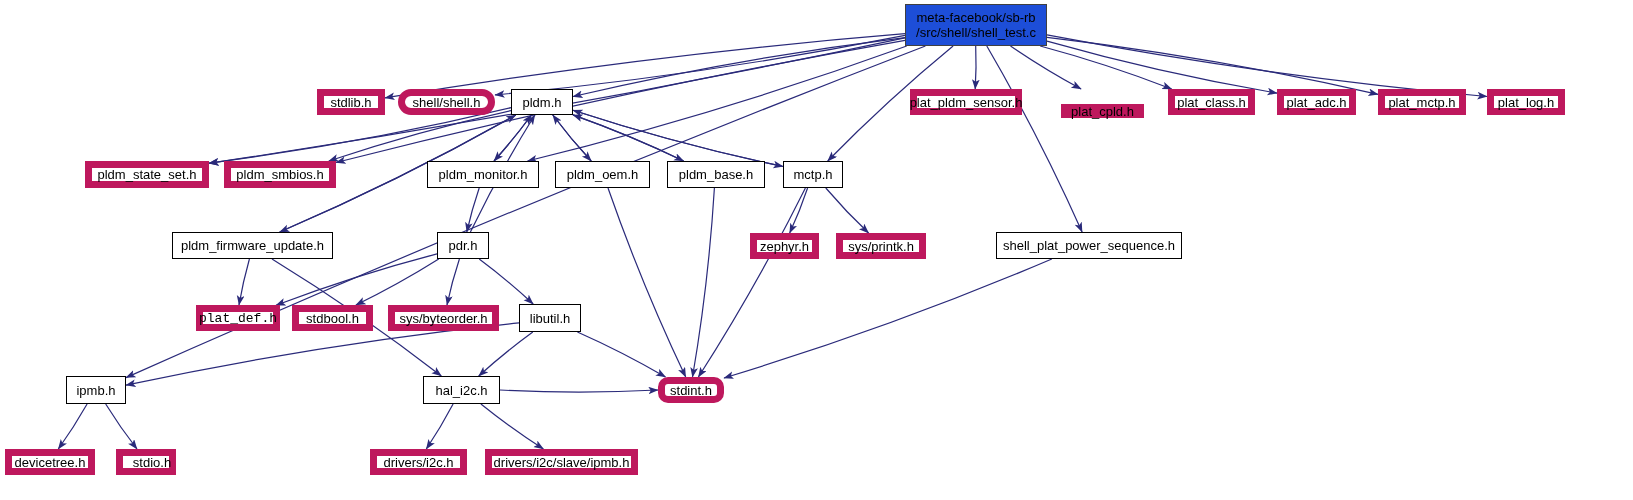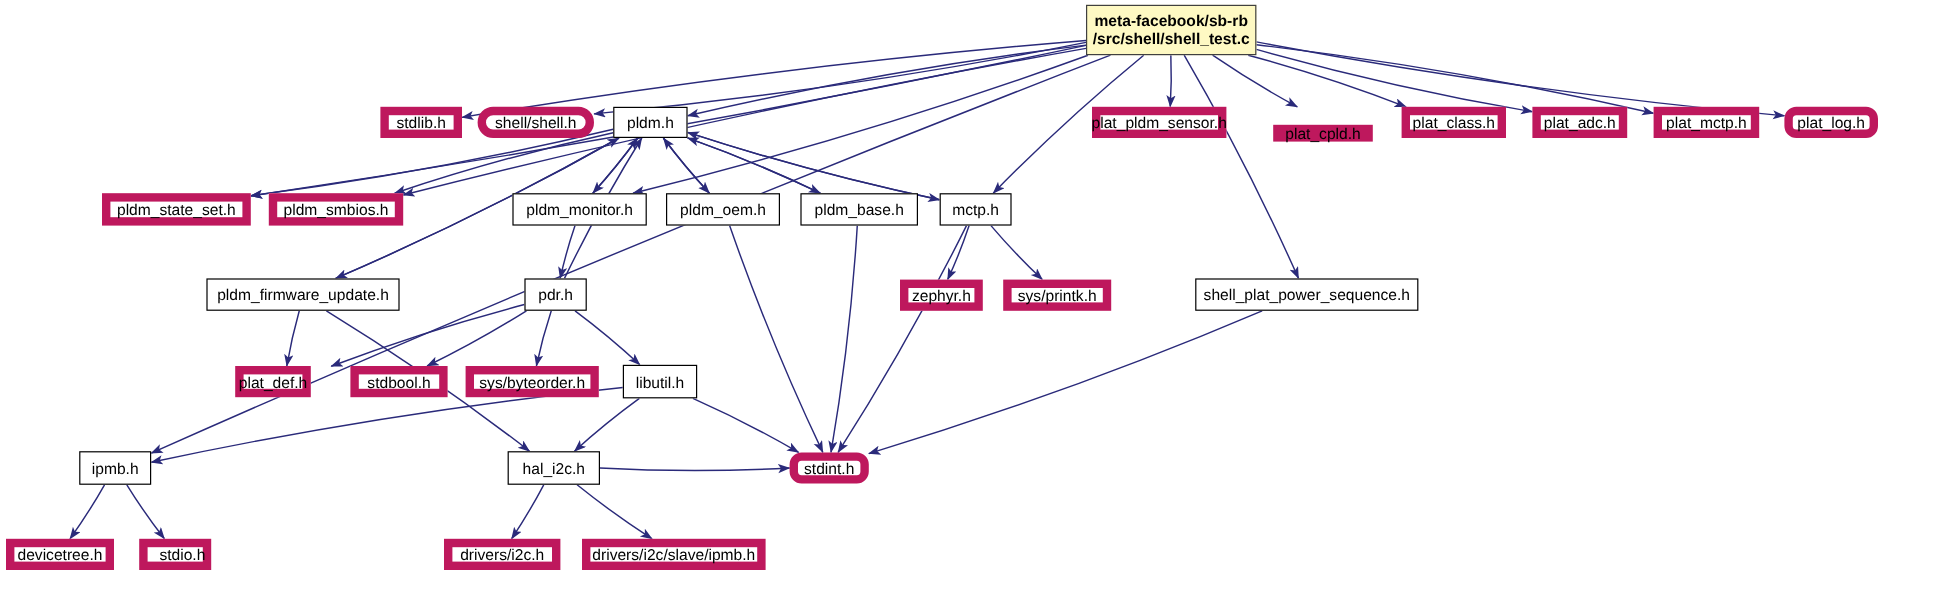--- a/index.html
+++ b/index.html
@@ -39,23 +39,22 @@
     white-space: nowrap;
     z-index: 2;
   }
   .node.hdr {
     border: 7px solid #be185d;
   }
   .node.bold {
     border: 1.6px solid #000000;
   }
   .node.root {
-    background: #fef9c3;
+    background: #1d4ed8;
     border: 1.6px solid #404040;
-    font-weight: bold;
   }
   .node .ln { display: block; }
 </style>
 </head>
 <body>
 
 <div id="graph-root">
   <svg id="edges" xmlns="http://www.w3.org/2000/svg">
     <defs>
       <marker id="ah" markerWidth="9" markerHeight="9" refX="8" refY="3.2" orient="auto" markerUnits="strokeWidth">
@@ -136,21 +135,21 @@
       </div>
       <div class="node hdr" style="left: 1168px; top: 89px; width: 87px; height: 26px;">
         <span class="ln">plat_class.h</span>
       </div>
       <div class="node hdr" style="left: 1277px; top: 89px; width: 79px; height: 26px;">
         <span class="ln">plat_adc.h</span>
       </div>
       <div class="node hdr" style="left: 1378px; top: 89px; width: 88px; height: 26px;">
         <span class="ln">plat_mctp.h</span>
       </div>
-      <div class="node hdr" style="left: 1487px; top: 89px; width: 78px; height: 26px; border-radius: 10px;">
+      <div class="node hdr" style="left: 1487px; top: 89px; width: 78px; height: 26px;">
         <span class="ln">plat_log.h</span>
       </div>
       <div class="node hdr" style="left: 85px; top: 161px; width: 124px; height: 27px;">
         <span class="ln">pldm_state_set.h</span>
       </div>
       <div class="node hdr" style="left: 224px; top: 161px; width: 112px; height: 27px;">
         <span class="ln">pldm_smbios.h</span>
       </div>
       <div class="node bold" style="left: 427px; top: 161px; width: 112px; height: 27px;">
         <span class="ln">pldm_monitor.h</span>
@@ -172,21 +171,21 @@
       </div>
       <div class="node hdr" style="left: 750px; top: 233px; width: 69px; height: 26px;">
         <span class="ln">zephyr.h</span>
       </div>
       <div class="node hdr" style="left: 836px; top: 233px; width: 90px; height: 26px;">
         <span class="ln">sys/printk.h</span>
       </div>
       <div class="node bold" style="left: 996px; top: 232px; width: 186px; height: 27px;">
         <span class="ln">shell_plat_power_sequence.h</span>
       </div>
-      <div class="node hdr" style="left: 196px; top: 305px; width: 63px; height: 26px;">
+      <div class="node hdr" style="left: 196px; top: 305px; width: 84px; height: 26px; font-family: Liberation Mono, monospace;">
         <span class="ln">plat_def.h</span>
       </div>
       <div class="node hdr" style="left: 292px; top: 305px; width: 81px; height: 26px;">
         <span class="ln">stdbool.h</span>
       </div>
       <div class="node hdr" style="left: 388px; top: 305px; width: 111px; height: 26px;">
         <span class="ln">sys/byteorder.h</span>
       </div>
       <div class="node bold" style="left: 519px; top: 304px; width: 62px; height: 28px;">
         <span class="ln">libutil.h</span>

